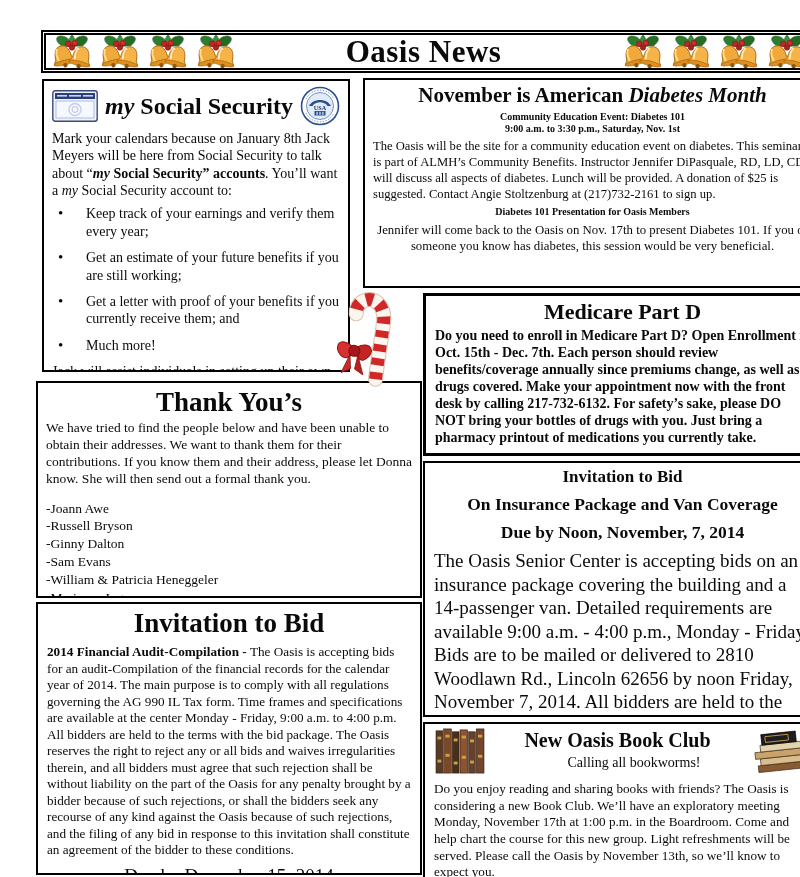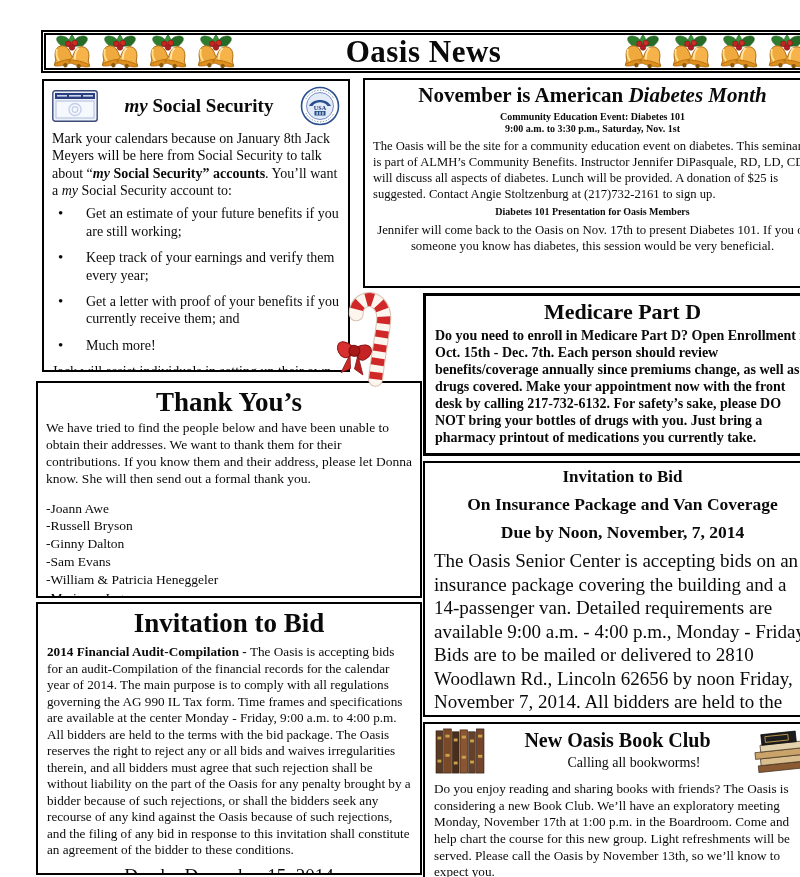--- a/index.html
+++ b/index.html
@@ -16,21 +16,21 @@
   }
   .bells-row{display:flex;align-items:center;height:36px;}
   .bells-row svg{width:46px;height:36px;display:block;margin:0 1px;}
   .banner-title{
     font-size:31px;font-weight:bold;letter-spacing:.5px;white-space:nowrap;
     transform:translateX(-6px);
   }
   h2.boxtitle{margin:0;text-align:center;font-size:27px;font-weight:bold;}
   .ss-box{left:13px;top:79px;width:308px;height:293px;padding:5px 8px;}
   .ss-head{display:flex;align-items:center;justify-content:space-between;margin-bottom:4px;}
-  .ss-head .boxtitle{font-size:19px;}
+  .ss-head .boxtitle{font-size:24px;}
   .ss-box p{margin:0 0 6px 0;font-size:14px;line-height:1.24;}
   .ss-bullets{margin:2px 0 8px 0;padding:0;list-style:none;}
   .ss-bullets li{
     position:relative;margin:0 0 9px 0;padding-left:34px;font-size:14px;line-height:1.24;
   }
   .ss-bullets li::before{content:"•";position:absolute;left:6px;top:-1px;font-size:15px;}
   .ty-box{left:7px;top:381px;width:386px;height:217px;padding:4px 8px;}
   .ty-box .intro{margin:1px 0 12px 0;font-size:13.5px;line-height:1.27;}
   .ty-cols{display:flex;font-size:13.5px;line-height:1.32;flex-direction:column;}
   .ty-col1{width:57%;}
@@ -146,22 +146,22 @@
         <rect x="14.5" y="25" width="11" height="4.5" fill="#28508e"></rect>
         <rect x="16.5" y="25.8" width="1.2" height="3" fill="#e3ebf8"></rect>
         <rect x="19.4" y="25.8" width="1.2" height="3" fill="#e3ebf8"></rect>
         <rect x="22.3" y="25.8" width="1.2" height="3" fill="#e3ebf8"></rect>
         <path d="M6,13 A15.5,15.5 0 0,1 34,13" fill="none" stroke="#2b4f8f" stroke-width="0.7" stroke-dasharray="1.3 1.6"></path>
         <path d="M6,27 A15.5,15.5 0 0,0 34,27" fill="none" stroke="#2b4f8f" stroke-width="0.7" stroke-dasharray="1.3 1.6"></path>
       </svg>
     </div>
     <p><span>Mark your calendars because on January 8th Jack Meyers will be here from Social Security to talk about “</span><span class="bi">my</span><span class="bld"> Social Security” accounts</span><span>.  You’ll want a </span><span class="itl">my</span><span> Social Security account to:</span></p>
     <ul class="ss-bullets">
+      <li>Keep track of your earnings and verify them every year;</li>
       <li>Get an estimate of your future benefits if you are still working;</li>
-      <li>Keep track of your earnings and verify them every year;</li>
       <li>Get a letter with proof of your benefits if you currently receive them; and</li>
       <li>Much more!</li>
     </ul>
     <p>Jack will assist individuals in setting up their own account in the afternoon</p>
   </div>
 
   <div class="box ty-box">
     <h2 class="boxtitle">Thank You’s</h2>
     <p class="intro">We have tried to find the people below and have been unable to obtain their addresses.  We want to thank them for their contributions.  If you know them and their address, please let Donna know.  She will then send out a formal thank you.</p>
     <div class="ty-cols">

